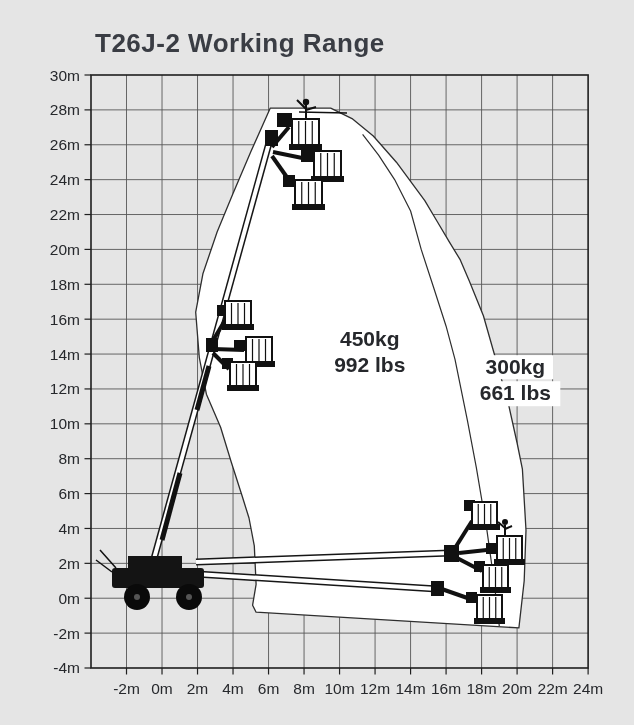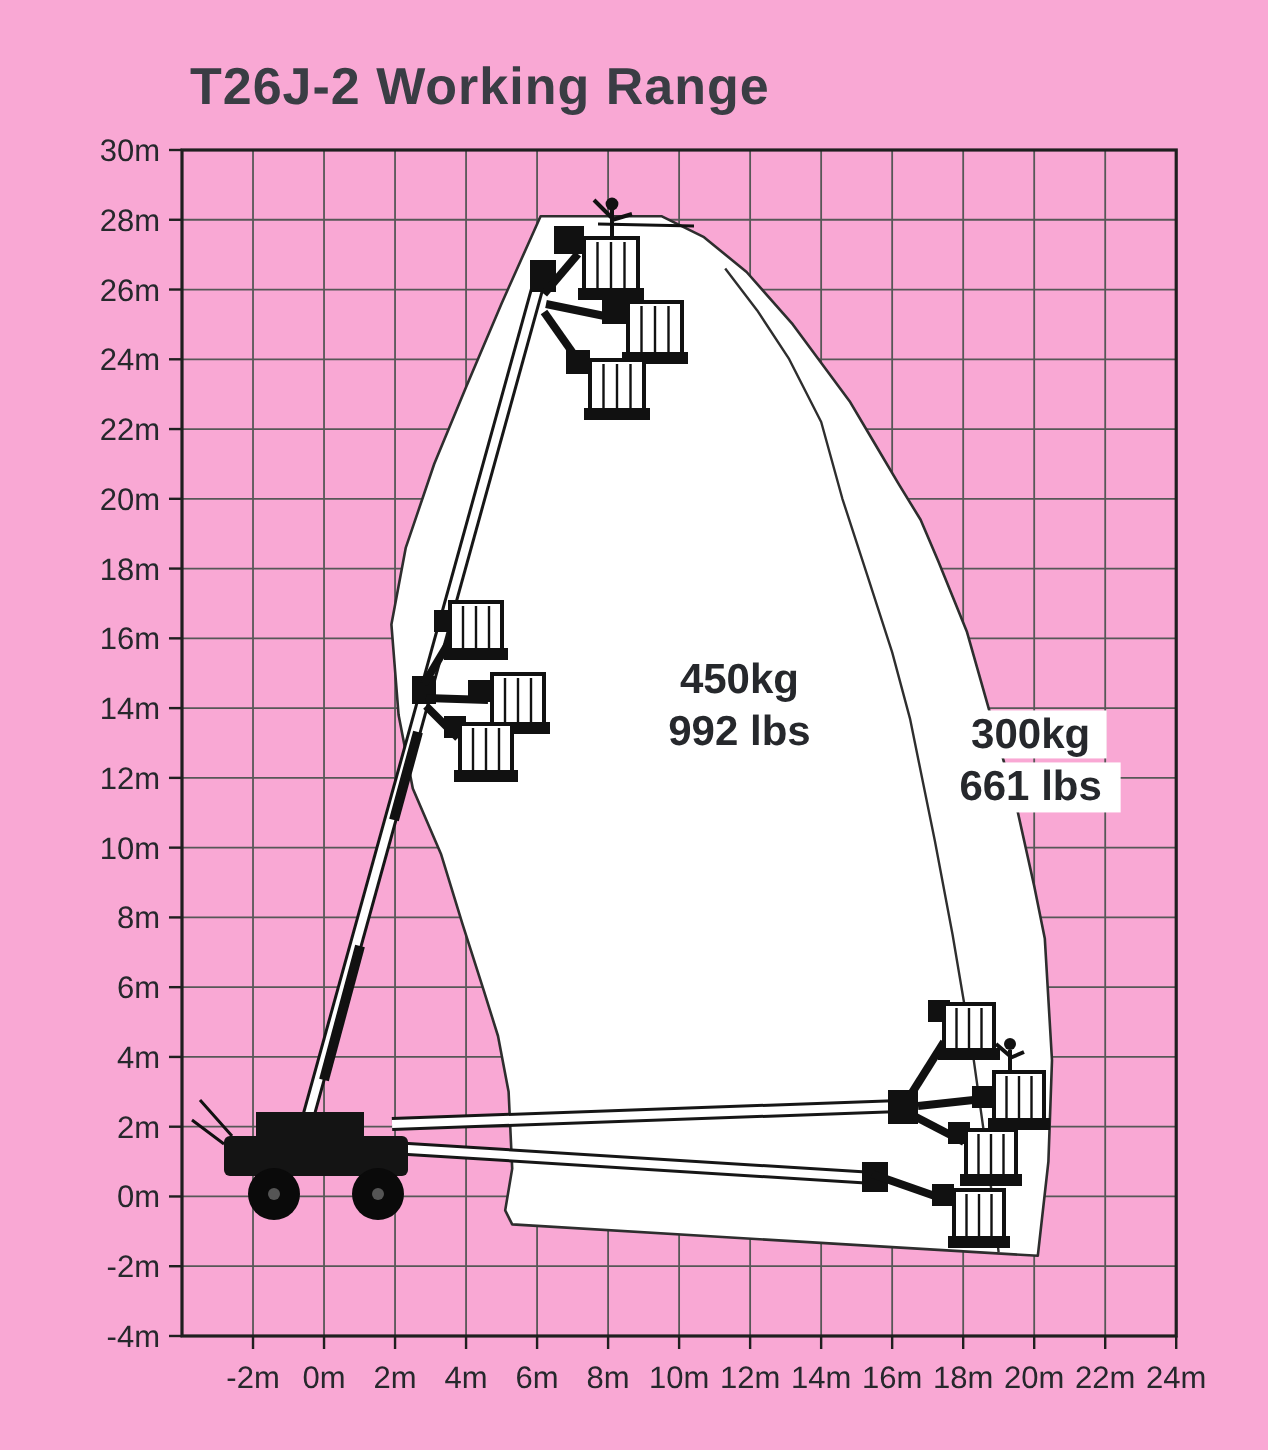--- a/index.html
+++ b/index.html
@@ -1,16 +1,16 @@
 <!DOCTYPE html>
 <html><head>
 <meta charset="utf-8">
 <style>
   html,body{margin:0;padding:0;background:#ffffff;}
-  .stage{position:relative;width:634px;height:725px;background:#f9a8d4;overflow:hidden;}
+  .stage{position:relative;width:634px;height:725px;background:#e5e5e5;overflow:hidden;}
   svg{display:block;}
   text{font-family:"Liberation Sans", sans-serif;}
   .chart-title{font-size:26px;font-weight:600;fill:#3a3d44;letter-spacing:0.5px;}
   .axis-label{font-size:15.5px;fill:#26282c;}
   .zone-label{font-size:21px;font-weight:600;fill:#26282c;text-anchor:middle;}
   .gridline{stroke:#575757;stroke-width:0.9;}
   .plot-border{fill:none;stroke:#1f1f1f;stroke-width:1.6;}
   .tick{stroke:#1f1f1f;stroke-width:1.2;}
   .envelope{fill:#ffffff;stroke:#2e2e2e;stroke-width:1.3;stroke-linejoin:round;}
   .divider{fill:none;stroke:#2e2e2e;stroke-width:1.2;stroke-linejoin:round;}

